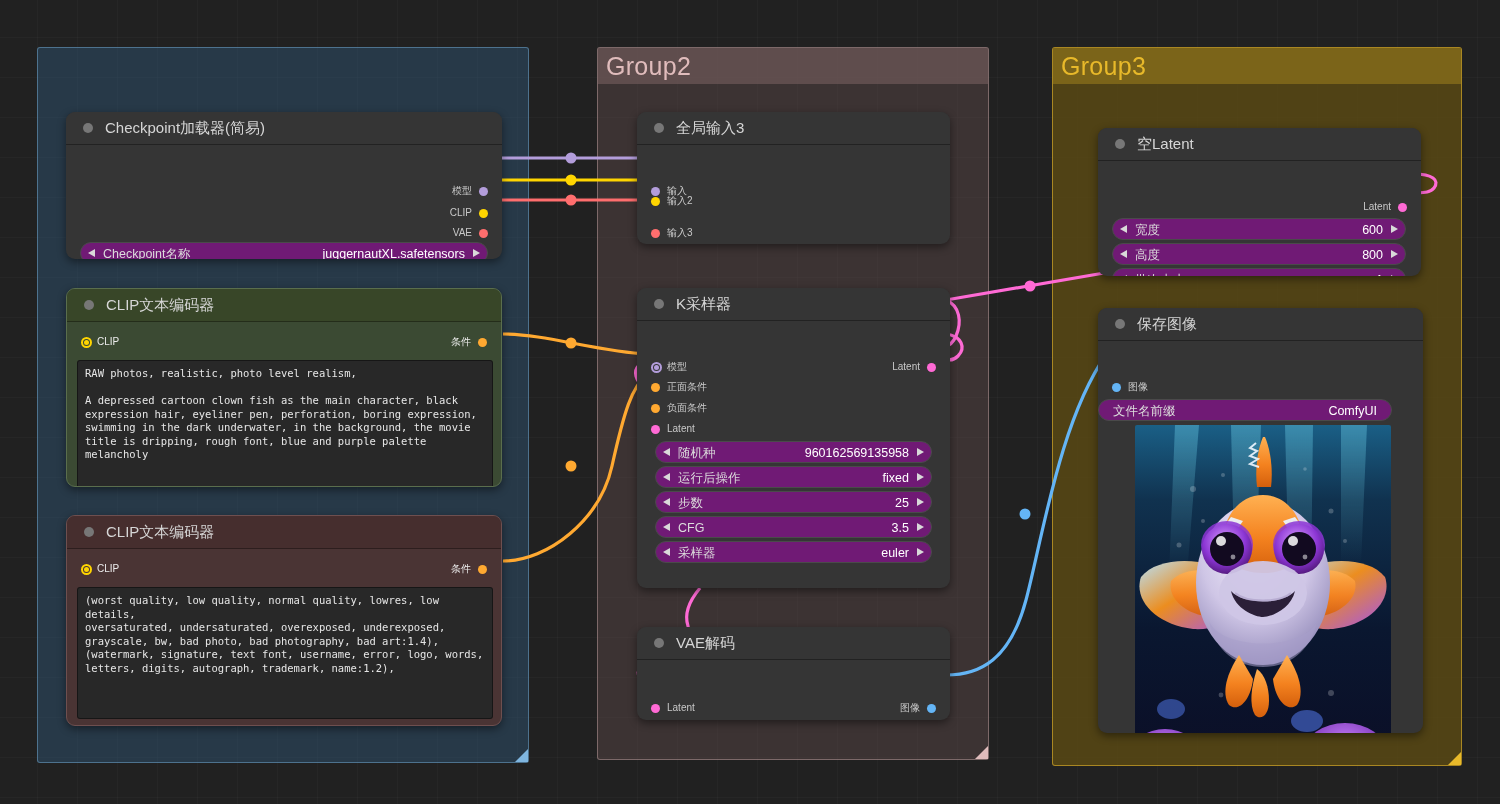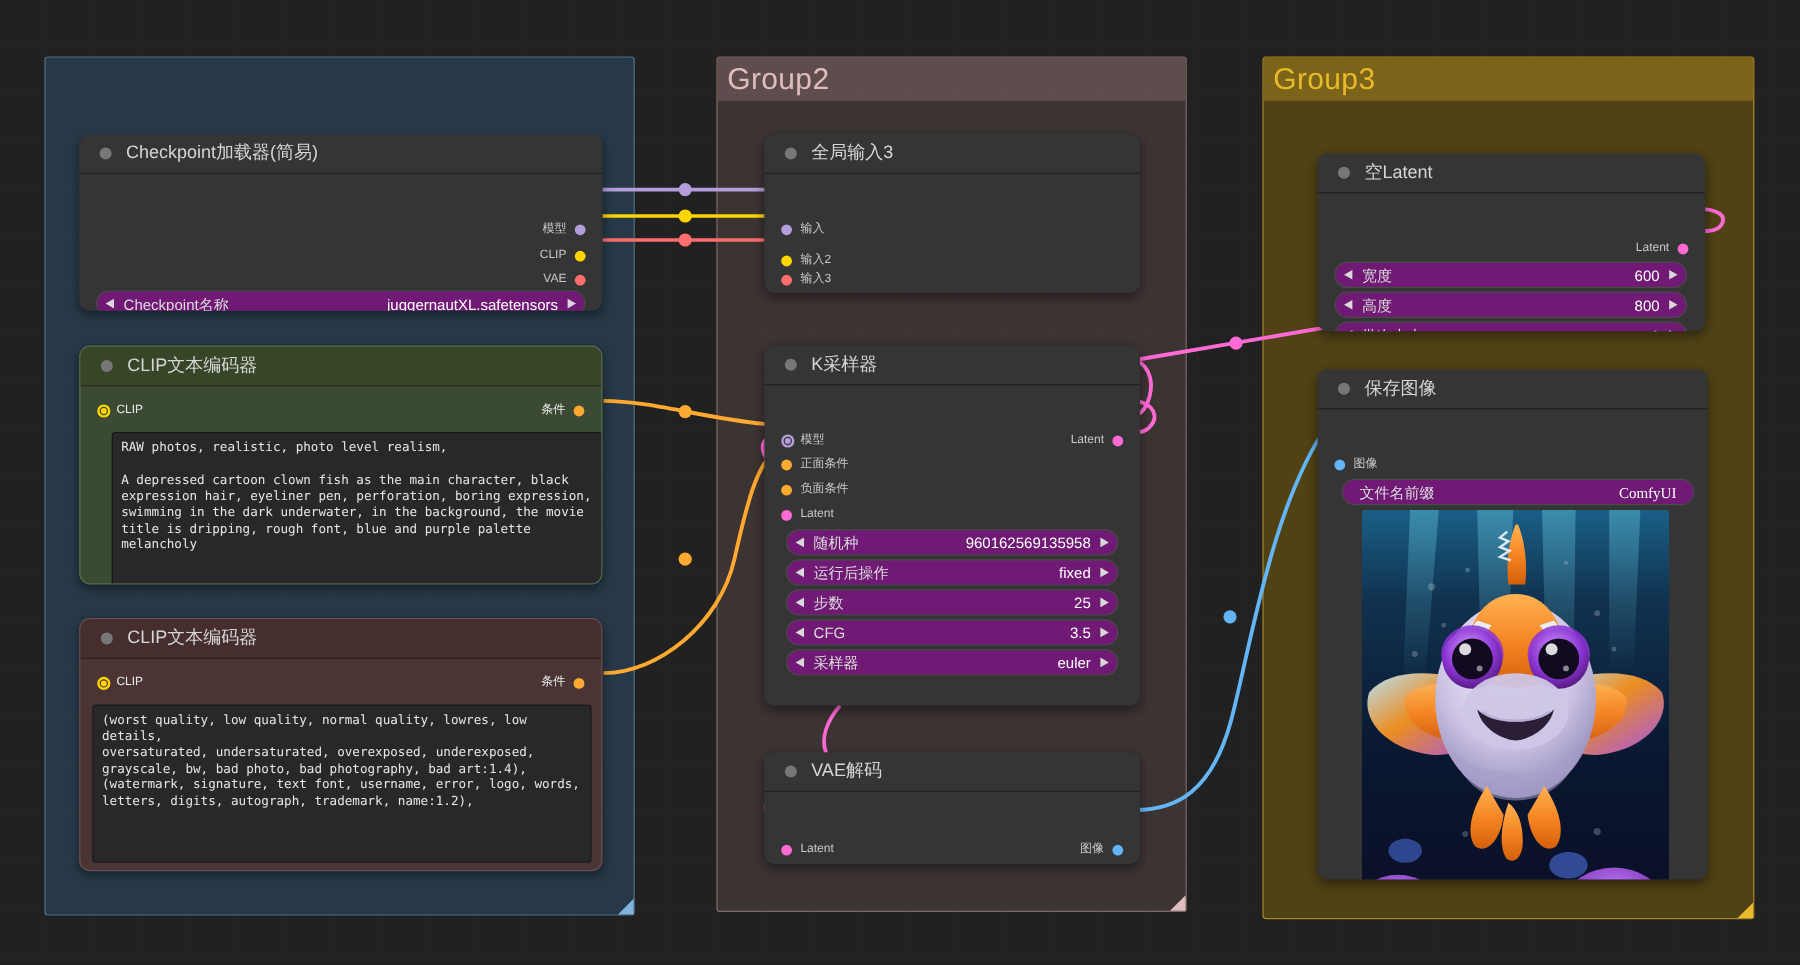--- a/index.html
+++ b/index.html
@@ -175,21 +175,21 @@
     </div>
     <div class="node-body" style="height:166px;">
       <div class="slot in" style="top:10px;color:#ececec;">
         <span class="dot ring" style="color:#ffd500;border-color:#ffd500;"></span>
         <span>CLIP</span>
       </div>
       <div class="slot out" style="top:10px;color:#ececec;">
         <span>条件</span>
         <span class="dot" style="background:#ffa931;"></span>
       </div>
-      <div class="ta" style="left:26px;top:38px;width:416px;height:141px;">RAW photos, realistic, photo level realism,
+      <div class="ta" style="left:10px;top:38px;width:416px;height:141px;">RAW photos, realistic, photo level realism,
 
 A depressed cartoon clown fish as the main character, black
 expression hair, eyeliner pen, perforation, boring expression,
 swimming in the dark underwater, in the background, the movie
 title is dripping, rough font, blue and purple palette melancholy</div>
     </div>
   </div>
 
   <div class="node" id="n-clip-neg" style="left:66px;top:515px;width:436px;height:211px;background:#4a3434;border:1px solid #6e4f4f;">
     <div class="node-header" style="background:#462e2e;">
@@ -216,21 +216,21 @@
   <div class="node" id="n-global" style="left:637px;top:112px;width:313px;height:132px;">
     <div class="node-header plain">
       <span class="collapse-dot"></span>
       <span>全局输入3</span>
     </div>
     <div class="node-body" style="height:100px;">
       <div class="slot in" style="top:36px;">
         <span class="dot" style="background:#b39ddb;"></span>
         <span>输入</span>
       </div>
-      <div class="slot in" style="top:62px;">
+      <div class="slot in" style="top:46px;">
         <span class="dot" style="background:#ffd500;"></span>
         <span>输入2</span>
       </div>
       <div class="slot in" style="top:78px;">
         <span class="dot" style="background:#ff6e6e;"></span>
         <span>输入3</span>
       </div>
     </div>
   </div>
 
@@ -350,21 +350,21 @@
   <div class="node" id="n-save" style="left:1098px;top:308px;width:325px;height:425px;">
     <div class="node-header plain">
       <span class="collapse-dot"></span>
       <span>保存图像</span>
     </div>
     <div class="node-body" style="height:393px;">
       <div class="slot in" style="top:36px;">
         <span class="dot" style="background:#64b5f6;"></span>
         <span>图像</span>
       </div>
-      <div class="widget static" style="left:20px;top:58px;width:294px;font-family:Liberation Serif, serif;">
+      <div class="widget static" style="left:0;top:58px;width:294px;">
         <span class="w-name">文件名前缀</span>
         <span class="w-val">ComfyUI</span>
       </div>
 
       <div class="imgprev" style="left:37px;top:84px;width:256px;height:340px;">
         <svg width="256" height="340" viewBox="0 0 256 340">
           <defs>
             <linearGradient id="seaBg" x1="0" y1="0" x2="0" y2="1">
               <stop offset="0%" stop-color="#1a5f86"></stop>
               <stop offset="22%" stop-color="#10324f"></stop>

